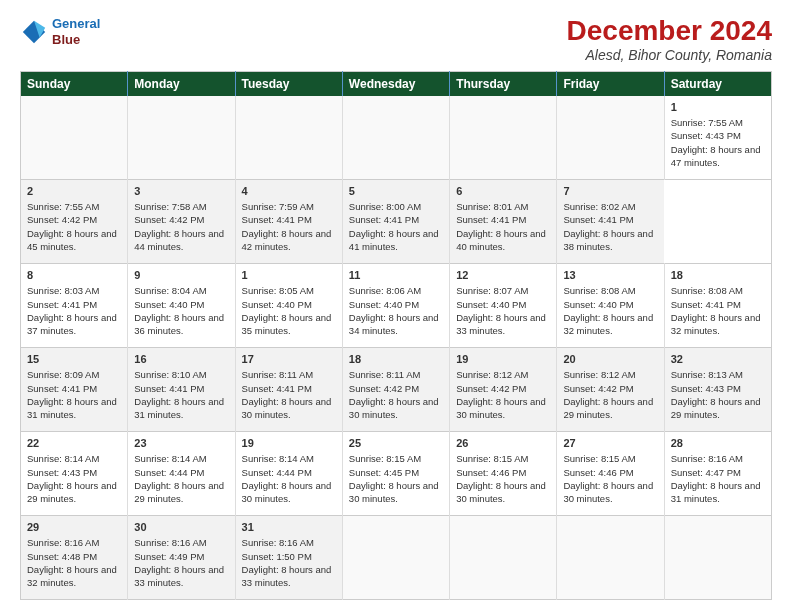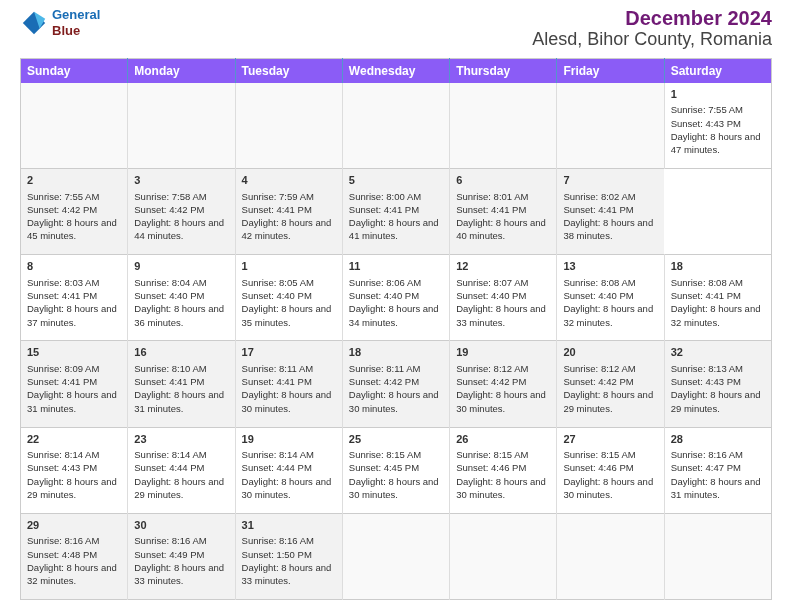--- a/index.html
+++ b/index.html
@@ -6,21 +6,21 @@
     body {
       font-family: Arial, sans-serif;
       background: #fff;
       width: 792px;
       height: 612px;
       overflow: hidden;
     }
     .page {
       width: 792px;
       height: 612px;
-      padding: 7px 20px 12px 20px;
+      padding: 16px 20px 12px 20px;
       display: flex;
       flex-direction: column;
     }
     .header {
       display: flex;
       align-items: flex-start;
       justify-content: space-between;
       margin-bottom: 8px;
     }
     .logo {
@@ -38,38 +38,39 @@
       color: #1a6db5;
     }
     .logo-icon {
       width: 28px;
       height: 28px;
     }
     .title-block {
       text-align: right;
     }
     .main-title {
-      font-size: 20px;
+      font-size: 28px;
       font-weight: bold;
-      color: #701a75;
+      color: #b91c1c;
       line-height: 1.1;
     }
     .subtitle {
-      font-size: 18px;
+      font-size: 14px;
       color: #444;
+      font-style: italic;
     }
     .calendar {
       flex: 1;
       border: 1px solid #ccc;
       border-collapse: collapse;
       width: 100%;
       table-layout: fixed;
     }
     .calendar thead tr {
-      background-color: #8b5cf6;
+      background-color: #14532d;
     }
     .calendar thead th {
       color: #fff;
       font-size: 12px;
       font-weight: bold;
       padding: 5px 6px;
       text-align: left;
       border-right: 1px solid #5594cc;
     }
     .calendar thead th:last-child {

